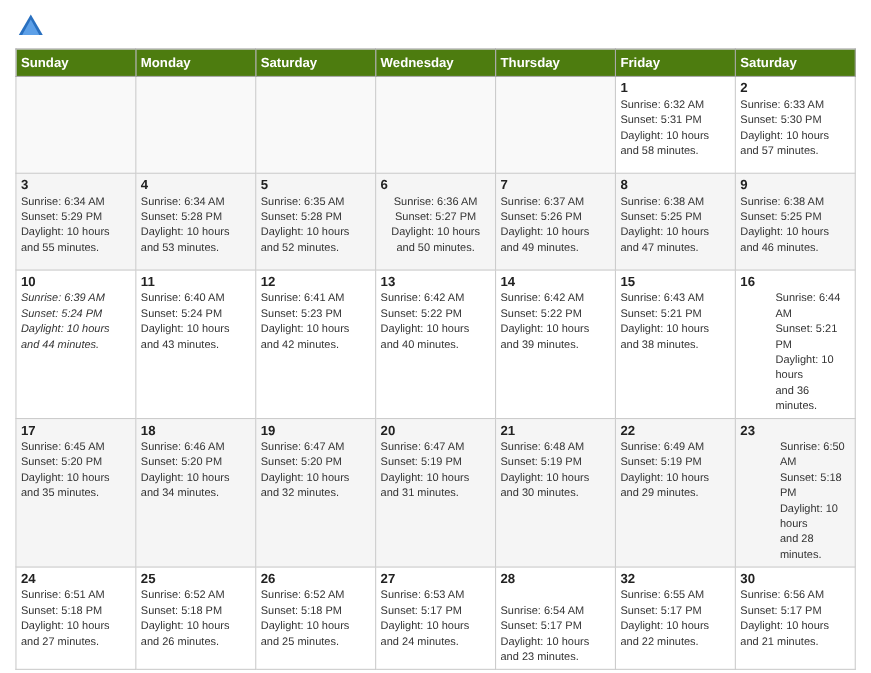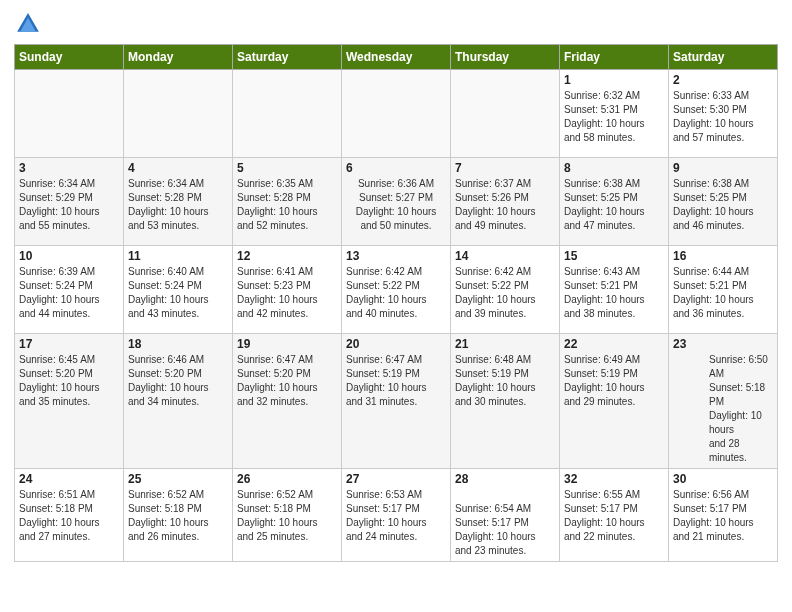--- a/index.html
+++ b/index.html
@@ -192,21 +192,21 @@
             <span class="day-num">9</span>
             <div class="cell-text" style="white-space: pre-line;">Sunrise: 6:38 AM
 Sunset: 5:25 PM
 Daylight: 10 hours
 and 46 minutes.</div>
           </td>
         </tr>
         <tr>
           <td>
             <span class="day-num">10</span>
-            <div class="cell-text" style="white-space: pre-line;">Sunrise: 6:39 AM
+            <div class="cell-text" style="white-space: pre-line; font-style: italic;">Sunrise: 6:39 AM
 Sunset: 5:24 PM
 Daylight: 10 hours
 and 44 minutes.</div>
           </td>
           <td>
             <span class="day-num">11</span>
             <div class="cell-text" style="white-space: pre-line;">Sunrise: 6:40 AM
 Sunset: 5:24 PM
 Daylight: 10 hours
 and 43 minutes.</div>
@@ -234,21 +234,21 @@
           </td>
           <td>
             <span class="day-num">15</span>
             <div class="cell-text" style="white-space: pre-line;">Sunrise: 6:43 AM
 Sunset: 5:21 PM
 Daylight: 10 hours
 and 38 minutes.</div>
           </td>
           <td>
             <span class="day-num">16</span>
-            <div class="cell-text" style="white-space: pre-line;">Sunrise: 6:44 AM
+            <div class="cell-text" style="white-space: pre-line; margin-left: 32px;">Sunrise: 6:44 AM
 Sunset: 5:21 PM
 Daylight: 10 hours
 and 36 minutes.</div>
           </td>
         </tr>
         <tr>
           <td>
             <span class="day-num">17</span>
             <div class="cell-text" style="white-space: pre-line;">Sunrise: 6:45 AM
 Sunset: 5:20 PM

